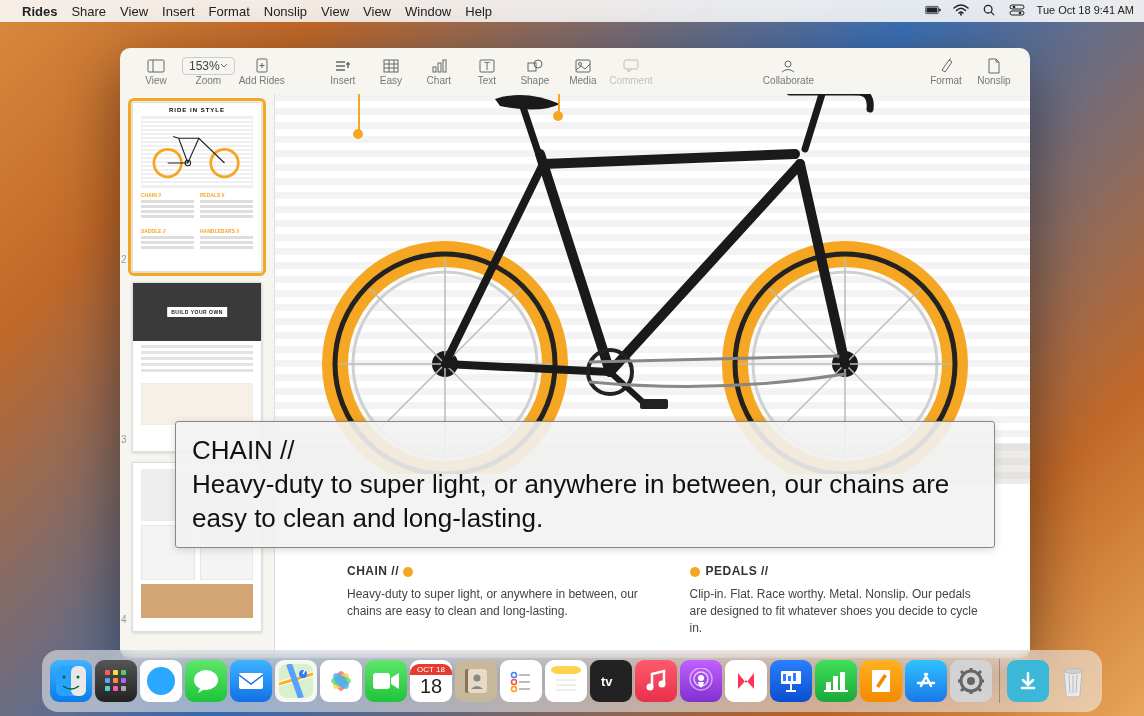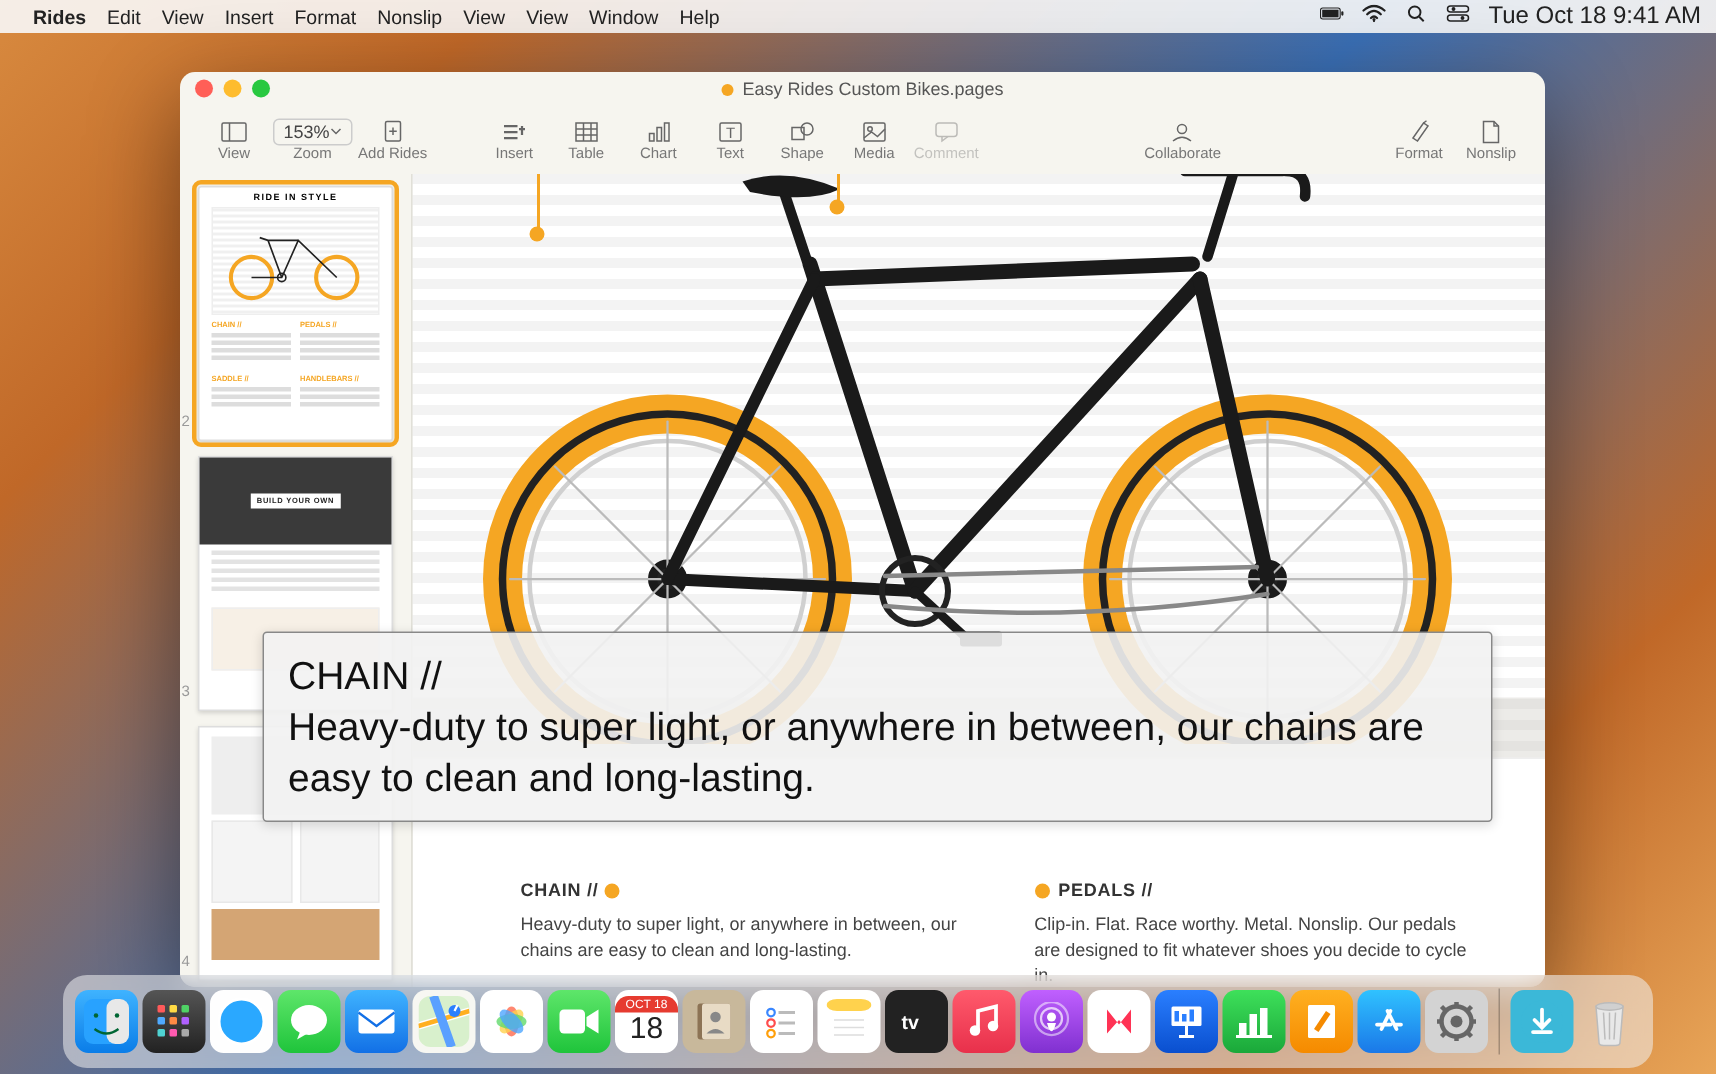--- a/index.html
+++ b/index.html
@@ -4,21 +4,21 @@
 <style>
 * { margin: 0; padding: 0; box-sizing: border-box; font-family: -apple-system, BlinkMacSystemFont, "Helvetica Neue", sans-serif; }
 body { width: 1144px; height: 716px; overflow: hidden; background: linear-gradient(135deg, #d88a3f 0%, #c06828 18%, #3a6fb5 50%, #c06828 82%, #e8a558 100%); position: relative; }
 
 
 .menubar { position: absolute; top: 0; left: 0; right: 0; height: 22px; background: rgba(248,248,248,0.9); display: flex; align-items: center; padding: 0 10px; font-size: 13px; color: #222; }
 .menubar .apple { font-size: 14px; margin-right: 12px; }
 .menubar .app { font-weight: 600; margin-right: 14px; }
 .menubar .mitem { margin-right: 14px; cursor: default; }
 .menubar .spacer { flex: 1; }
-.menubar .status { display: flex; align-items: center; gap: 12px; font-size: 16px; }
+.menubar .status { display: flex; align-items: flex-start; gap: 12px; font-size: 11px; }
 .menubar .status svg, .menubar .status .glyph { width: 16px; height: 12px; }
 
 
 .window { position: absolute; left: 120px; top: 48px; width: 910px; height: 610px; background: #f6f5ef; border-radius: 10px; box-shadow: 0 20px 60px rgba(0,0,0,0.45); overflow: hidden; display: flex; flex-direction: column; }
 .titlebar { height: 22px; display: flex; align-items: center; justify-content: center; position: relative; font-size: 12px; color: #555; }
 .traffic { position: absolute; left: 10px; top: 5px; display: flex; gap: 7px; }
 .traffic span { width: 12px; height: 12px; border-radius: 50%; display: block; }
 .tl-close { background: #ff5f57; } .tl-min { background: #febc2e; } .tl-max { background: #28c840; }
 .title-dot { width: 8px; height: 8px; background: #f5a623; border-radius: 50%; display: inline-block; margin-right: 6px; vertical-align: middle; }
 
@@ -110,21 +110,21 @@
 .d-settings { background: #d3d3d3; }
 .d-dl { background: #3bb8d8; }
 .d-trash { background: transparent; }
 </style>
 </head>
 <body>
 
 <div class="menubar">
   <span class="apple"></span>
   <span class="app">Rides</span>
-  <span class="mitem">Edit</span>
+  <span class="mitem">Share</span>
   <span class="mitem">View</span>
   <span class="mitem">Insert</span>
   <span class="mitem">Format</span>
   <span class="mitem">Nonslip</span>
   <span class="mitem">View</span>
   <span class="mitem">View</span>
   <span class="mitem">Window</span>
   <span class="mitem">Help</span>
   <span class="spacer"></span>
   <span class="status">
@@ -145,28 +145,20 @@
           <rect x="1" y="1" width="14" height="4" rx="2" fill="none" stroke="#222"></rect>
           <rect x="1" y="7" width="14" height="4" rx="2" fill="none" stroke="#222"></rect>
           <circle cx="5" cy="3" r="1.3" fill="#222"></circle>
           <circle cx="11" cy="9" r="1.3" fill="#222"></circle>
         </svg></span>
     <span>Tue Oct 18  9:41 AM</span>
   </span>
 </div>
 
 <div class="window">
-  <div class="titlebar">
-    <div class="traffic">
-      <span class="tl-close"></span>
-      <span class="tl-min"></span>
-      <span class="tl-max"></span>
-    </div>
-    <span><span class="title-dot"></span><span>Easy Rides Custom Bikes.pages</span></span>
-  </div>
 
   <div class="toolbar">
     <div class="tb">
         <span class="ticon">
           <svg width="18" height="14" viewBox="0 0 18 14">
             <rect x="1" y="1" width="16" height="12" rx="1" fill="none" stroke="#666"></rect>
             <line x1="6" y1="1" x2="6" y2="13" stroke="#666"></line>
           </svg>
         </span>
         <span>View</span>
@@ -206,21 +198,21 @@
     <div class="tb">
         <span class="ticon">
           <svg width="16" height="14" viewBox="0 0 16 14">
             <rect x="1" y="1" width="14" height="12" fill="none" stroke="#666"></rect>
             <line x1="1" y1="5" x2="15" y2="5" stroke="#666"></line>
             <line x1="1" y1="9" x2="15" y2="9" stroke="#666"></line>
             <line x1="6" y1="1" x2="6" y2="13" stroke="#666"></line>
             <line x1="11" y1="1" x2="11" y2="13" stroke="#666"></line>
           </svg>
         </span>
-        <span>Table</span>
+        <span>Easy</span>
       </div>
     <div class="tb">
         <span class="ticon">
           <svg width="16" height="14" viewBox="0 0 16 14">
             <rect x="2" y="8" width="3" height="5" fill="none" stroke="#666"></rect>
             <rect x="7" y="4" width="3" height="9" fill="none" stroke="#666"></rect>
             <rect x="12" y="1" width="3" height="12" fill="none" stroke="#666"></rect>
           </svg>
         </span>
         <span>Chart</span>

